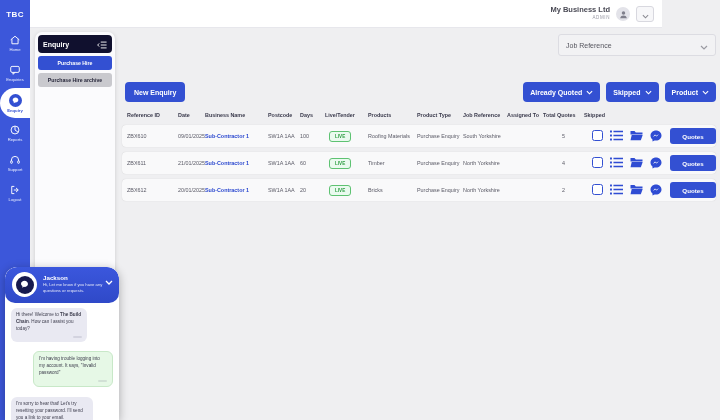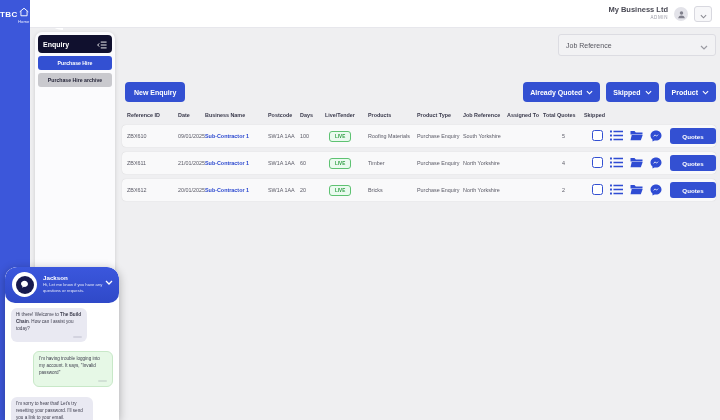--- a/index.html
+++ b/index.html
@@ -1,28 +1,28 @@
 <!DOCTYPE html>
 <html><head>
 <meta charset="utf-8">
 <style>
   html,body{margin:0;padding:0;}
   body{width:720px;height:420px;overflow:hidden;font-family:"Liberation Sans",sans-serif;background:#efeff1;}
   #app{position:relative;width:720px;height:420px;overflow:hidden;}
 
   
-  .topbar{position:absolute;left:30px;top:0;width:690px;height:28px;background:#ffffff;border-bottom:1px solid #e7e7ec;display:flex;align-items:center;justify-content:flex-end;gap:6px;padding-right:8px;box-sizing:border-box;z-index:3;}
+  .topbar{position:absolute;left:30px;top:0;width:632px;height:28px;background:#ffffff;border-bottom:1px solid #e7e7ec;display:flex;align-items:center;justify-content:flex-end;gap:6px;padding-right:8px;box-sizing:border-box;z-index:3;}
   .acct{display:flex;flex-direction:column;align-items:flex-end;line-height:1.1;}
   .acct-name{font-size:7.5px;font-weight:bold;color:#4a4a55;}
   .acct-role{font-size:4.5px;letter-spacing:0.6px;color:#9a9aa5;margin-top:1px;}
   .avatar{width:14px;height:14px;border-radius:50%;background:#e3e3e9;display:flex;align-items:center;justify-content:center;}
   .tb-chevron{width:16px;height:14px;border:1px solid #d8d8df;border-radius:3px;background:#f7f7f9;display:flex;align-items:center;justify-content:center;}
 
   
-  .rail{position:absolute;left:0;top:0;width:30px;height:420px;background:#3c57da;z-index:2;display:flex;flex-direction:row;align-items:stretch;}
+  .rail{position:absolute;left:0;top:0;width:30px;height:420px;background:#3c57da;z-index:2;display:flex;flex-direction:column;align-items:stretch;}
   .rail-logo{height:28px;display:flex;align-items:center;justify-content:center;color:#fff;font-weight:bold;font-size:8px;letter-spacing:0.4px;}
   .rail-item{height:30px;display:flex;flex-direction:column;align-items:center;justify-content:center;gap:1px;cursor:pointer;}
   .rail-item .lbl{font-size:4.2px;color:#e8ecff;}
   .rail-item svg{display:block;}
   .rail-item.active{background:#fff;border-radius:15px 0 0 15px;}
   .rail-item.active .lbl{color:#3350d2;font-weight:bold;}
   .active-circle{width:13px;height:13px;border-radius:50%;background:#3350d2;display:flex;align-items:center;justify-content:center;}
 
   
   .subpanel{position:absolute;left:35px;top:32px;width:80px;height:388px;background:#fbfbfd;border-radius:7px 7px 0 0;box-shadow:0 1px 4px rgba(0,0,0,0.15);z-index:2;}

